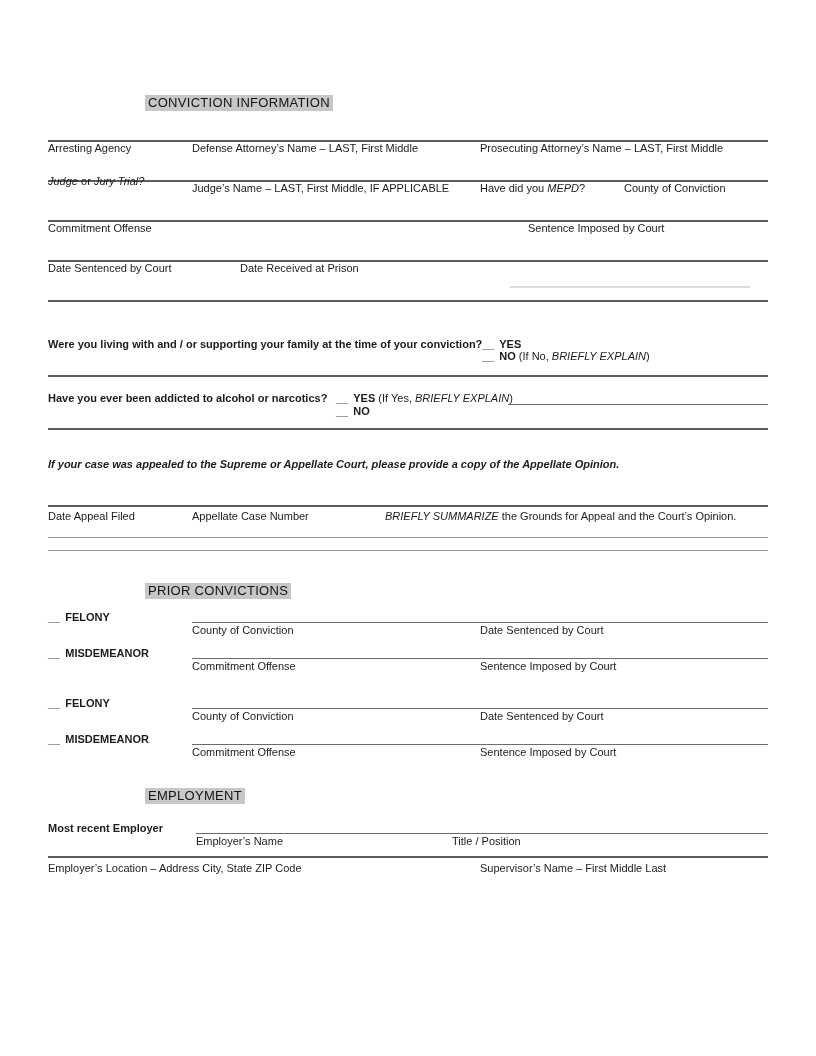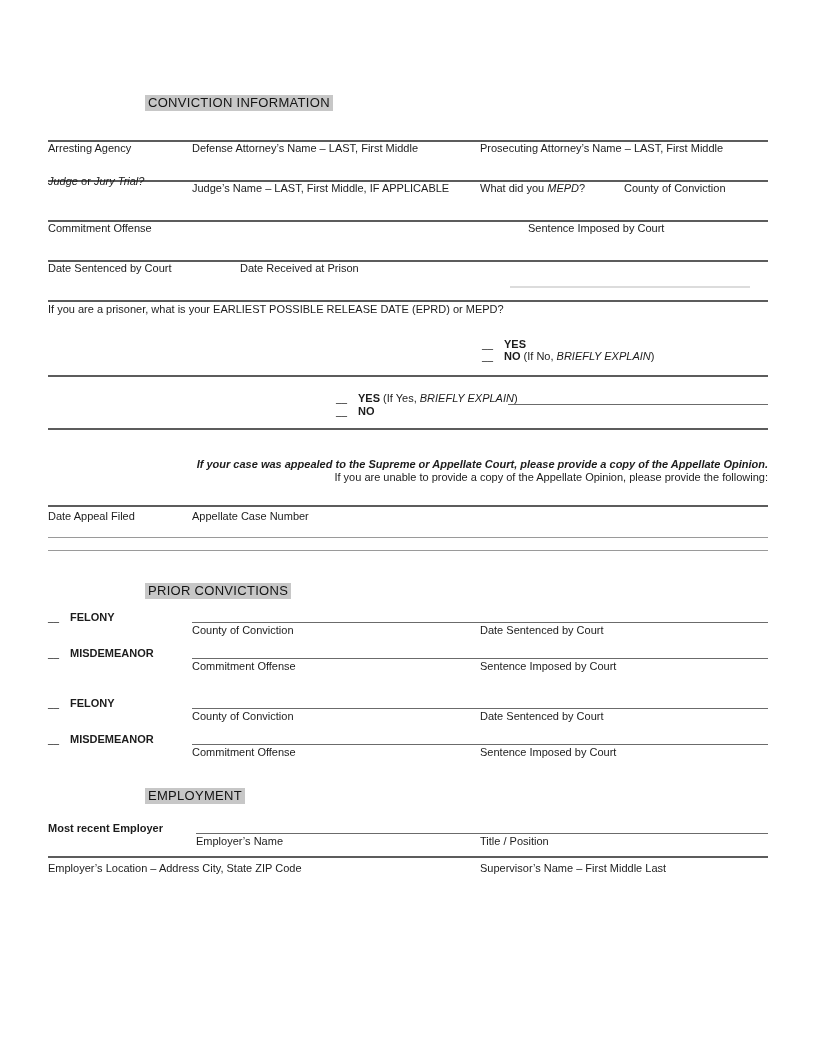--- a/index.html
+++ b/index.html
@@ -11,71 +11,72 @@
   .b{font-weight:bold;}
   .i{font-style:italic;}
   .hl{
     position:absolute;background:#c7c7c7;color:#141414;font-size:13px;
     line-height:16px;padding:0 3px;letter-spacing:.3px;white-space:nowrap;
   }
   .ln{position:absolute;height:2px;background:#5c5c5c;}
   .lnm{position:absolute;height:1px;background:#6b6b6b;}
   .lnl{position:absolute;height:1px;background:#9a9a9a;}
   .lnf{position:absolute;height:2px;background:#dcdcdc;}
-  .blank{margin-right:11px;font-family:Liberation Serif, serif;}
-  .ctr{left:48px;width:720px;text-align:right;white-space:normal;}
+  .blank{margin-right:5px;}
+  .ctr{left:48px;width:720px;text-align:left;white-space:normal;}
 </style>
 </head>
 <body>
 
 <div class="page">
 
   <span class="hl" style="left:145px;top:95px">CONVICTION INFORMATION</span>
 
   <div class="ln" style="left:48px;top:140px;width:720px"></div>
   <span class="lbl" style="left:48px;top:142px">Arresting Agency</span>
   <span class="lbl" style="left:192px;top:142px">Defense Attorney’s Name – LAST, First Middle</span>
   <span class="lbl" style="left:480px;top:142px">Prosecuting Attorney’s Name – LAST, First Middle</span>
 
   <div class="ln" style="left:48px;top:180px;width:720px"></div>
   <span class="lbl" style="left:48px;top:175px"><span class="i">Judge</span><span> or </span><span class="i">Jury Trial?</span></span>
   <span class="lbl" style="left:192px;top:182px">Judge’s Name – LAST, First Middle, IF APPLICABLE</span>
-  <span class="lbl" style="left:480px;top:182px"><span>What did you </span><span class="i">MEPD</span><span>?</span></span>
+  <span class="lbl" style="left:480px;top:182px"><span>Have did you </span><span class="i">MEPD</span><span>?</span></span>
   <span class="lbl" style="left:624px;top:182px">County of Conviction</span>
 
   <div class="ln" style="left:48px;top:220px;width:720px"></div>
   <span class="lbl" style="left:48px;top:222px">Commitment Offense</span>
   <span class="lbl" style="left:528px;top:222px">Sentence Imposed by Court</span>
 
   <div class="ln" style="left:48px;top:260px;width:720px"></div>
   <span class="lbl" style="left:48px;top:262px">Date Sentenced by Court</span>
   <span class="lbl" style="left:240px;top:262px">Date Received at Prison</span>
 
   <div class="lnf" style="left:510px;top:286px;width:240px"></div>
 
   <div class="ln" style="left:48px;top:300px;width:720px"></div>
-  <span class="lbl" style="left:48px;top:303px">If you are a prisoner, what is your EARLIEST POSSIBLE RELEASE DATE (EPRD) or MEPD?</span>
 
+  <span class="lbl b" style="left:48px;top:338px">Were you living with and / or supporting your family at the time of your conviction?</span>
   <span class="lbl" style="left:482px;top:338px"><span class="b blank">__</span><span class="b">YES</span></span>
   <span class="lbl" style="left:482px;top:350px"><span class="b blank">__</span><span class="b">NO</span><span> (If No, </span><span class="i">BRIEFLY EXPLAIN</span><span>)</span></span>
 
   <div class="ln" style="left:48px;top:375px;width:720px"></div>
 
+  <span class="lbl b" style="left:48px;top:392px">Have you ever been addicted to alcohol or narcotics?</span>
   <span class="lbl" style="left:336px;top:392px"><span class="b blank">__</span><span class="b">YES</span><span> (If Yes, </span><span class="i">BRIEFLY EXPLAIN</span><span>)</span></span>
   <div class="lnm" style="left:508px;top:404px;width:260px"></div>
   <span class="lbl" style="left:336px;top:405px"><span class="b blank">__</span><span class="b">NO</span></span>
 
   <div class="ln" style="left:48px;top:428px;width:720px"></div>
 
   <span class="lbl b i ctr" style="top:458px">If your case was appealed to the Supreme or Appellate Court, please provide a copy of the Appellate Opinion.</span>
-  <span class="lbl ctr" style="top:471px">If you are unable to provide a copy of the Appellate Opinion, please provide the following:</span>
 
   <div class="ln" style="left:48px;top:505px;width:720px"></div>
   <span class="lbl" style="left:48px;top:510px">Date Appeal Filed</span>
   <span class="lbl" style="left:192px;top:510px">Appellate Case Number</span>
+  <span class="lbl" style="left:385px;top:510px"><span class="i">BRIEFLY SUMMARIZE</span><span> the Grounds for Appeal and the Court’s Opinion.</span></span>
   <div class="lnl" style="left:48px;top:537px;width:720px"></div>
   <div class="lnl" style="left:48px;top:550px;width:720px"></div>
 
   <span class="hl" style="left:145px;top:583px">PRIOR CONVICTIONS</span>
 
   <span class="lbl" style="left:48px;top:611px"><span class="b blank">__</span><span class="b">FELONY</span></span>
   <div class="lnm" style="left:192px;top:622px;width:576px"></div>
   <span class="lbl" style="left:192px;top:624px">County of Conviction</span>
   <span class="lbl" style="left:480px;top:624px">Date Sentenced by Court</span>
   <span class="lbl" style="left:48px;top:647px"><span class="b blank">__</span><span class="b">MISDEMEANOR</span></span>
@@ -90,19 +91,19 @@
   <span class="lbl" style="left:48px;top:733px"><span class="b blank">__</span><span class="b">MISDEMEANOR</span></span>
   <div class="lnm" style="left:192px;top:744px;width:576px"></div>
   <span class="lbl" style="left:192px;top:746px">Commitment Offense</span>
   <span class="lbl" style="left:480px;top:746px">Sentence Imposed by Court</span>
 
   <span class="hl" style="left:145px;top:788px">EMPLOYMENT</span>
 
   <span class="lbl b" style="left:48px;top:822px">Most recent Employer</span>
   <div class="lnm" style="left:196px;top:833px;width:572px"></div>
   <span class="lbl" style="left:196px;top:835px">Employer’s Name</span>
-  <span class="lbl" style="left:480px;top:835px">Title / Position</span>
+  <span class="lbl" style="left:452px;top:835px">Title / Position</span>
 
   <div class="ln" style="left:48px;top:856px;width:720px"></div>
   <span class="lbl" style="left:48px;top:862px">Employer’s Location – Address City, State ZIP Code</span>
   <span class="lbl" style="left:480px;top:862px">Supervisor’s Name – First Middle Last</span>
 
 </div>
 
 </body></html>

